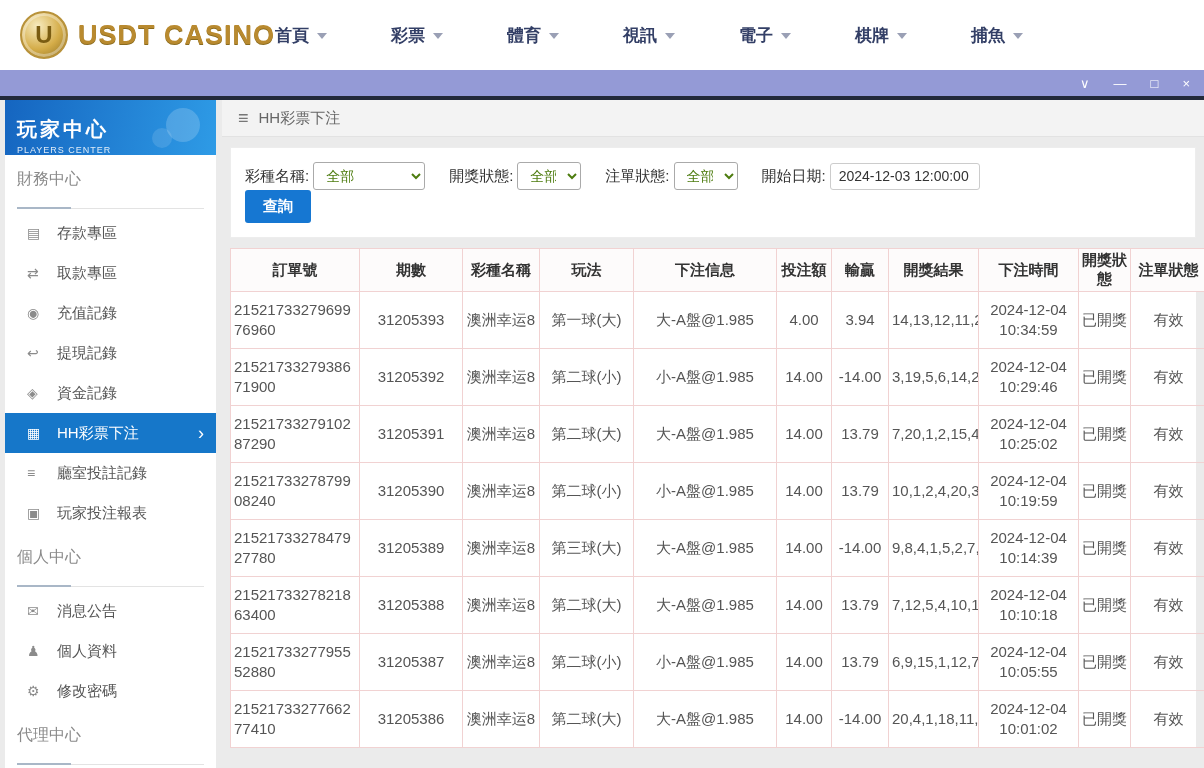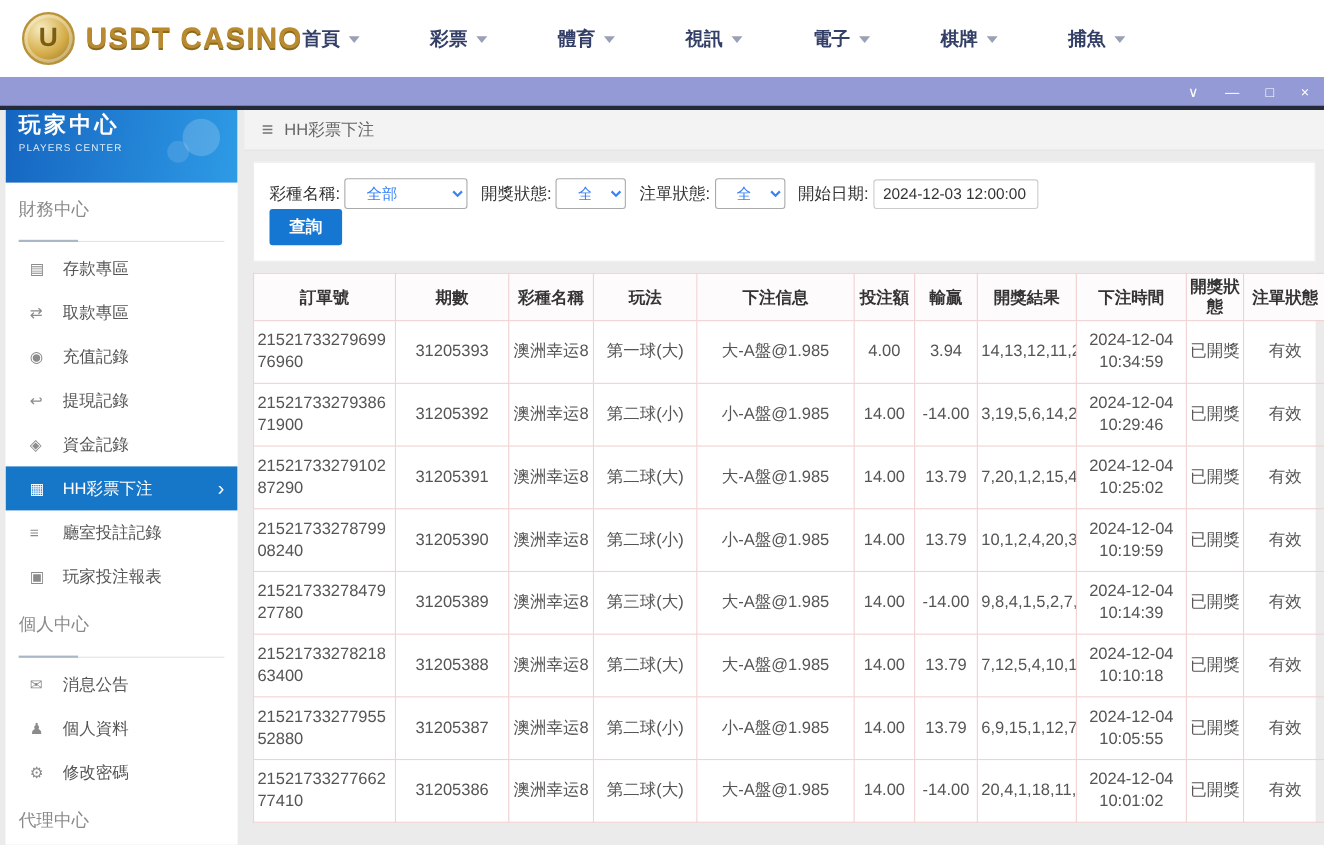--- a/index.html
+++ b/index.html
@@ -26,22 +26,22 @@
   .winbar { height:26px; background:#949ad6; display:flex; align-items:center;
     justify-content:flex-end; padding-right:14px; }
   .winctl { color:#fff; font-size:13px; margin-left:24px; cursor:pointer; line-height:1; }
   .darkstrip { height:4px; background:#232a3a; }
 
   
   .layout { display:flex; height:668px; padding-left:5px; }
 
   
   .sidebar { width:211px; background:#fff; margin-right:6px; overflow:hidden; }
-  .side-header { height:66px; background:linear-gradient(100deg,#1565c0,#2e9be6);
-    color:#fff; padding:0 12px; position:relative; overflow:hidden; }
+  .side-header { height:55px; background:linear-gradient(100deg,#1565c0,#2e9be6);
+    color:#fff; padding:16px 12px; position:relative; overflow:hidden; }
   .side-header::before { content:''; position:absolute; right:16px; top:8px; width:34px; height:34px;
     border-radius:50%; background:rgba(255,255,255,.18); }
   .side-header::after { content:''; position:absolute; right:44px; top:28px; width:20px; height:20px;
     border-radius:50%; background:rgba(255,255,255,.12); }
   .side-title { font-size:20px; font-weight:bold; letter-spacing:3px; }
   .side-sub { font-size:9px; letter-spacing:1px; opacity:.85; margin-top:2px; }
   .section-label { margin:14px 12px 4px; padding-bottom:18px; color:#8a8a8a; font-size:16px;
     border-bottom:1px solid #e3e3e3; position:relative; }
   .section-label::after { content:''; position:absolute; left:0; bottom:-1px; width:54px; height:2px;
     background:#a9b7c7; }
@@ -53,24 +53,24 @@
   .side-arrow { margin-left:auto; font-size:18px; line-height:1; }
 
   
   .main { flex:1; overflow:hidden; }
   .breadcrumb { height:37px; display:flex; align-items:center; padding:0 16px; color:#666;
     font-size:15px; border-bottom:1px solid #e2e2e2; background:#f3f3f3; }
   .menu-icon { margin-right:10px; font-size:18px; color:#777; cursor:pointer; }
 
   .filter-card { background:#fff; margin:10px 8px; padding:14px; border:1px solid #ededed; }
   .filter-row { display:flex; align-items:center; flex-wrap:wrap; }
-  .f-group { display:flex; align-items:center; margin-right:12px; }
+  .f-group { display:flex; align-items:center; margin-right:24px; }
   .f-label { font-size:15px; color:#333; margin-right:4px; white-space:nowrap; }
-  select { height:28px; border:1px solid #aaa; border-radius:3px; font-size:14px; color:#3b82f6;
-    background:#fff; padding:0 15px; }
+  select { height:28px; border:1px solid #aaa; border-radius:3px; font-size:14px; color:#4d7c0f;
+    background:#fff; padding:0 8px; }
   .sel-wide { width:112px; }
   .sel-small { width:64px; }
   input.date { height:27px; width:150px; border:1px solid #ccc; border-radius:3px; padding:0 8px;
     font-size:14px; color:#333; }
   .search-btn { background:#1677d2; color:#fff; border:none; border-radius:3px;
     padding:7px 18px; font-size:15px; font-weight:bold; cursor:pointer; }
 
   .table-card { background:#fff; margin:0 8px 8px; }
   table { width:100%; border-collapse:collapse; table-layout:fixed; }
   th,td { border:1px solid #f1d2d2; text-align:center; font-size:15px; overflow:hidden; }

